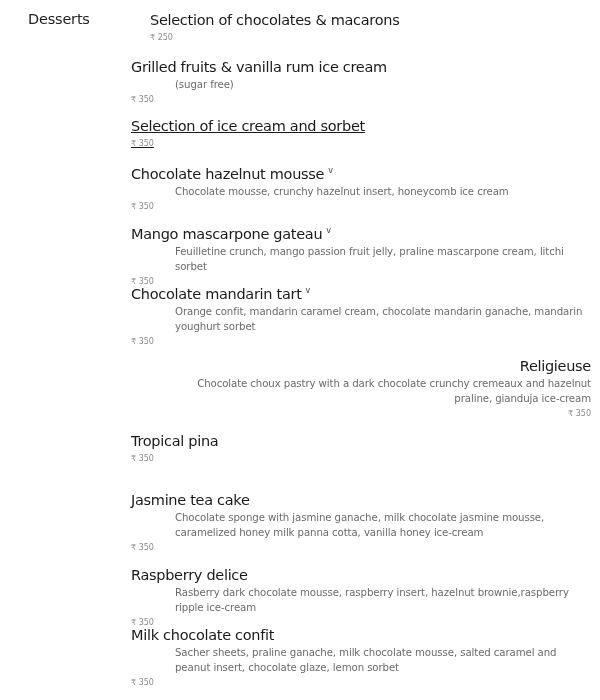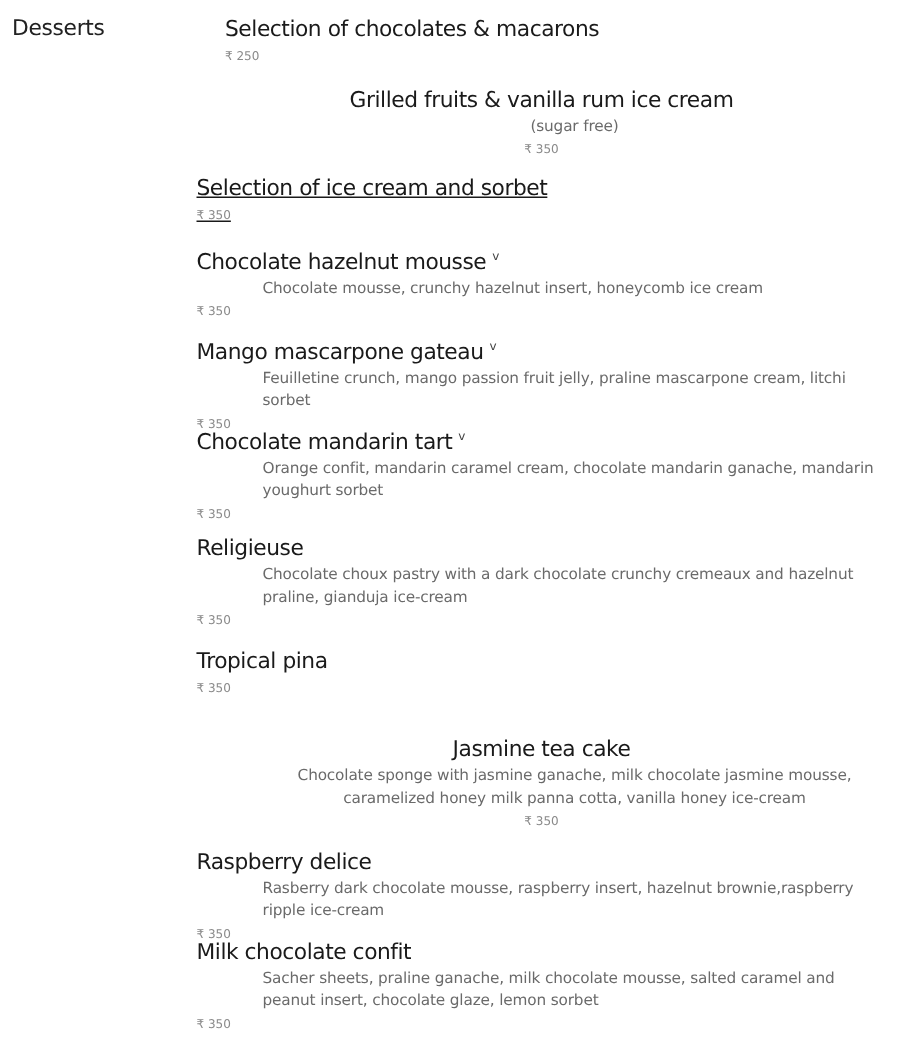--- a/index.html
+++ b/index.html
@@ -1,19 +1,19 @@
 <!DOCTYPE html>
 <html><head>
   <meta charset="utf-8">
   <style>
     * { margin: 0; padding: 0; box-sizing: border-box; }
     html, body { width: 600px; height: 700px; background: #ffffff; overflow: hidden; }
     body { font-family: "DejaVu Sans", sans-serif; color: #1a1a1a; position: relative; }
     .section-label {
-      position: absolute; left: 8px; top: 11px;
+      position: absolute; left: 28px; top: 11px;
       font-size: 14.5px; color: #222; letter-spacing: -0.2px;
     }
     .items { position: absolute; left: 131px; top: 0; width: 460px; }
     .item { position: absolute; left: 0; width: 460px; }
     .title {
       font-size: 14.5px; line-height: 20px; color: #1a1a1a; letter-spacing: -0.3px;
       white-space: nowrap;
     }
     .veg { font-size: 8px; vertical-align: 6px; margin-left: 4px; color: #444; }
     .desc {
@@ -27,21 +27,21 @@
 <body>
 
 <div class="section-label">Desserts</div>
 
 <div class="items">
   <div class="item" style="top: 10px; margin-left: 19px;">
     <div class="title"><span>Selection of chocolates &amp; macarons</span></div>
 
     <div class="price">₹ 250</div>
   </div>
-  <div class="item" style="top: 57px; text-align: center;">
+  <div class="item" style="top: 57px;">
     <div class="title"><span>Grilled fruits &amp; vanilla rum ice cream</span></div>
     <div class="desc">(sugar free)</div>
     <div class="price">₹ 350</div>
   </div>
   <div class="item" style="top: 116px; text-decoration: underline;">
     <div class="title"><span>Selection of ice cream and sorbet</span></div>
 
     <div class="price">₹ 350</div>
   </div>
   <div class="item" style="top: 161px;">
@@ -52,30 +52,30 @@
   <div class="item" style="top: 221px;">
     <div class="title"><span>Mango mascarpone gateau</span><span class="veg">v</span></div>
     <div class="desc">Feuilletine crunch, mango passion fruit jelly,  praline mascarpone cream, litchi sorbet</div>
     <div class="price">₹ 350</div>
   </div>
   <div class="item" style="top: 281px;">
     <div class="title"><span>Chocolate mandarin tart</span><span class="veg">v</span></div>
     <div class="desc">Orange confit, mandarin caramel cream, chocolate mandarin ganache, mandarin youghurt sorbet</div>
     <div class="price">₹ 350</div>
   </div>
-  <div class="item" style="top: 356px;">
+  <div class="item" style="top: 356px; text-align: right;">
     <div class="title"><span>Religieuse</span></div>
     <div class="desc">Chocolate choux pastry with a dark chocolate crunchy cremeaux and hazelnut praline, gianduja ice-cream</div>
     <div class="price">₹ 350</div>
   </div>
   <div class="item" style="top: 431px;">
     <div class="title"><span>Tropical pina</span></div>
     <div class="price">₹ 350</div>
   </div>
-  <div class="item" style="top: 490px; text-align: center;">
+  <div class="item" style="top: 490px;">
     <div class="title"><span>Jasmine tea cake</span></div>
     <div class="desc">Chocolate sponge with jasmine ganache, milk chocolate jasmine mousse, caramelized honey milk panna cotta, vanilla honey ice-cream</div>
     <div class="price">₹ 350</div>
   </div>
   <div class="item" style="top: 565px;">
     <div class="title"><span>Raspberry delice</span></div>
     <div class="desc">Rasberry dark chocolate mousse, raspberry insert, hazelnut brownie,raspberry ripple ice-cream</div>
     <div class="price">₹ 350</div>
   </div>
   <div class="item" style="top: 625px;">

